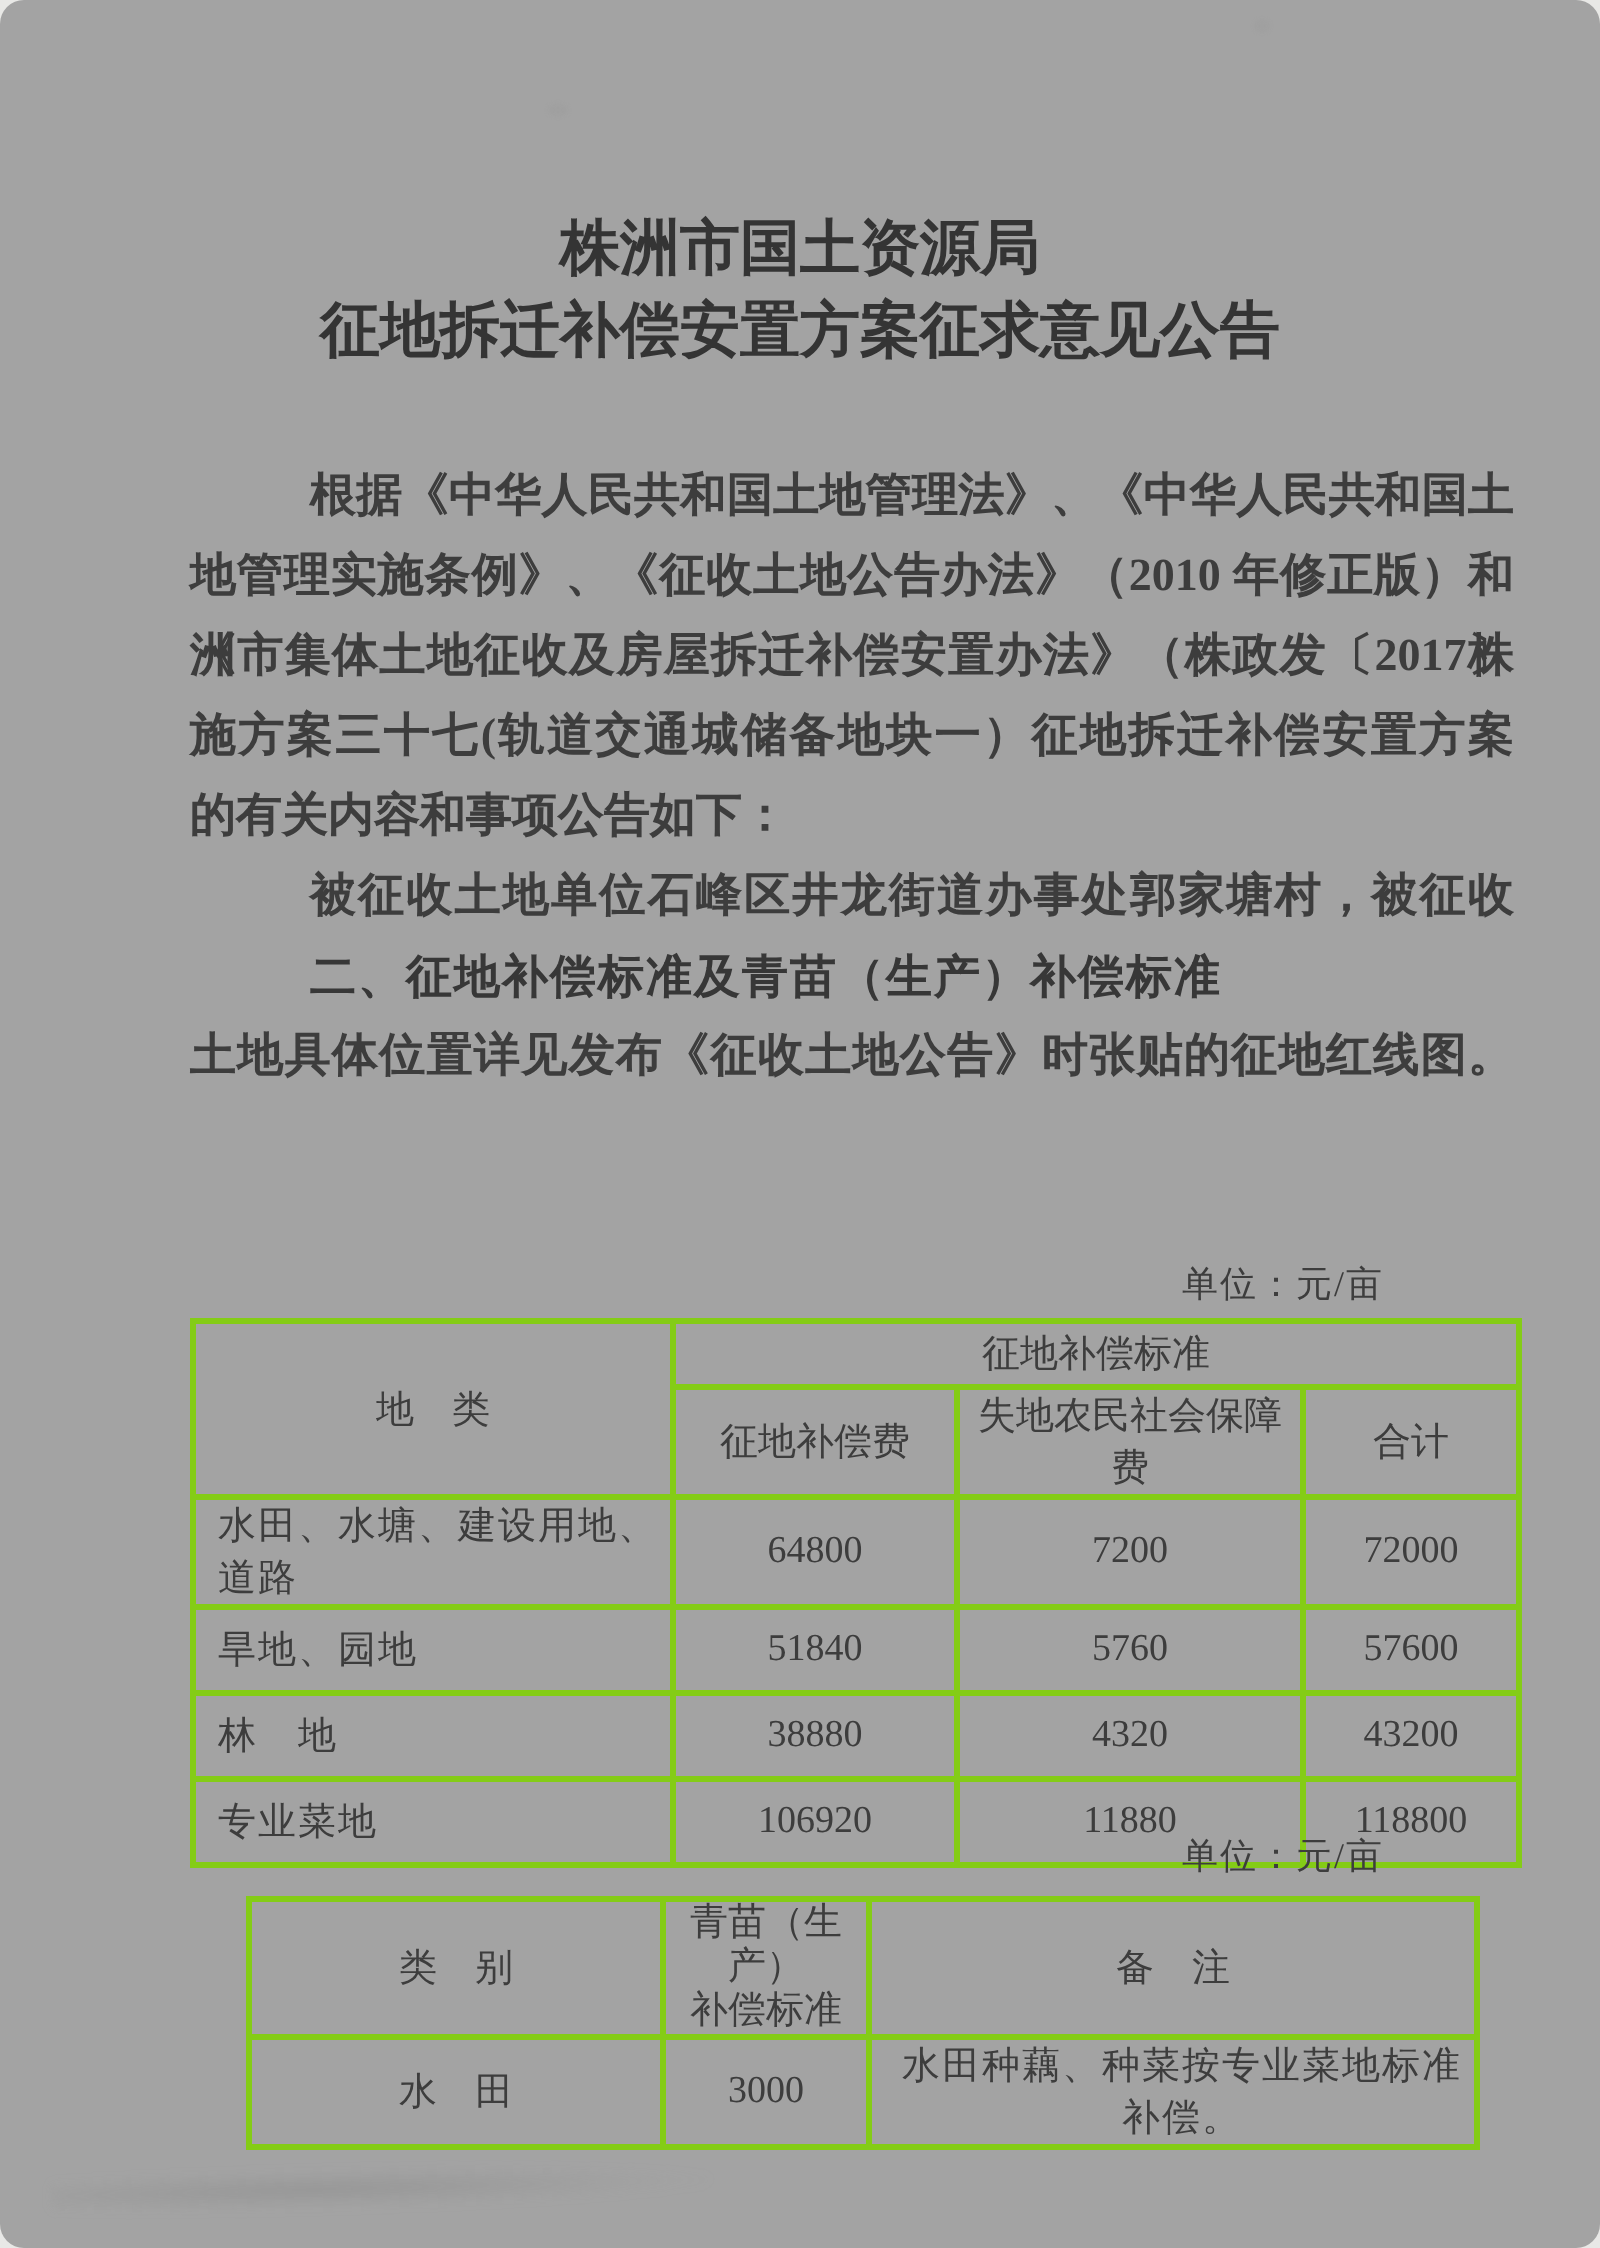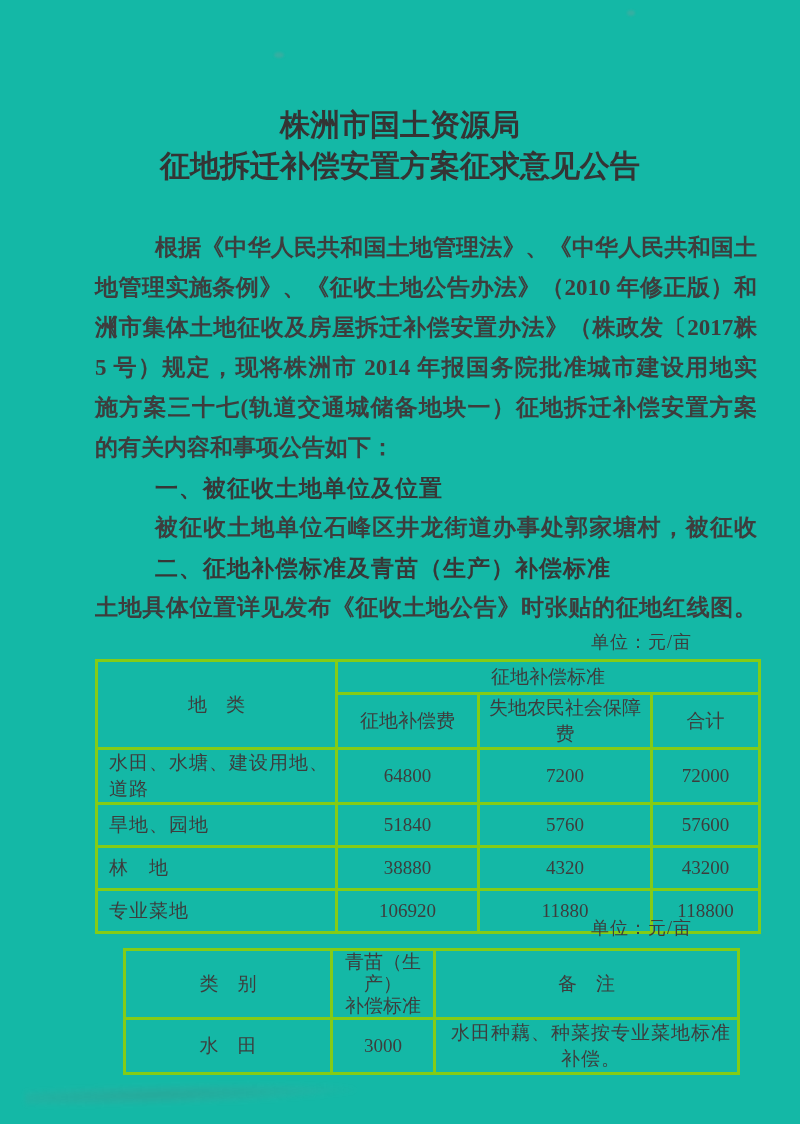--- a/index.html
+++ b/index.html
@@ -2,24 +2,25 @@
 <html><head>
 <meta charset="utf-8">
 <style>
   * { box-sizing: border-box; }
   html, body { margin: 0; padding: 0; background: #e8e8e6; }
   .page {
     position: relative;
     width: 800px;
     height: 1124px;
     margin: 0 auto;
-    background: #14b8a6;
+    background: #a3a3a3;
     color: #3b3b3b;
     font-family: "Liberation Serif", serif;
     overflow: hidden;
+    border-radius: 12px;
   }
 
   
   .doc-title {
     position: absolute;
     top: 104px;
     left: 0;
     width: 100%;
     text-align: center;
     font-size: 30px;
@@ -136,24 +137,22 @@
 
   <h1 class="doc-title">
     <div>株洲市国土资源局</div>
     <div>征地拆迁补偿安置方案征求意见公告</div>
   </h1>
 
   <div class="body-text">
     <div class="line fill indent">根据《中华人民共和国土地管理法》、《中华人民共和国土</div>
     <div class="line fill">地管理实施条例》、《征收土地公告办法》（2010 年修正版）和《株</div>
     <div class="line fill">洲市集体土地征收及房屋拆迁补偿安置办法》（株政发〔2017〕</div>
-    <div class="line fill">5 号）规定，现将株洲市 2014 年报国务院批准城市建设用地实</div>
     <div class="line fill">施方案三十七(轨道交通城储备地块一）征地拆迁补偿安置方案</div>
     <div class="line">的有关内容和事项公告如下：</div>
-    <div class="line heading">一、被征收土地单位及位置</div>
     <div class="line fill indent">被征收土地单位石峰区井龙街道办事处郭家塘村，被征收</div>
     <div class="line heading">二、征地补偿标准及青苗（生产）补偿标准</div>
     <div class="line fill">土地具体位置详见发布《征收土地公告》时张贴的征地红线图。</div>
   </div>
 
   <div class="unit-label unit-1">单位：元/亩</div>
 
   <table class="table-1">
     <colgroup>
       <col style="width:240px">

